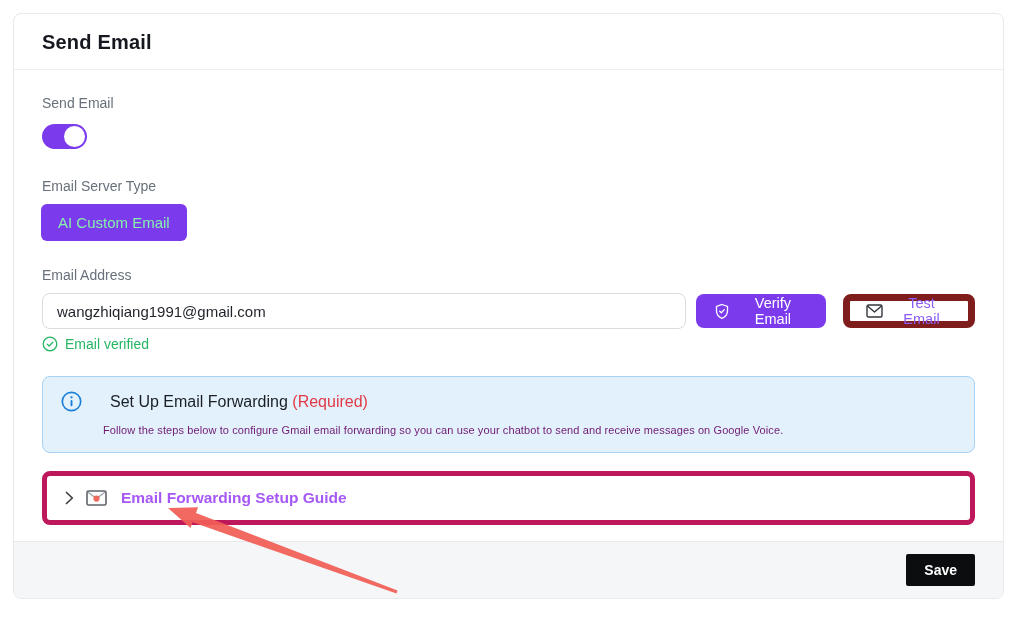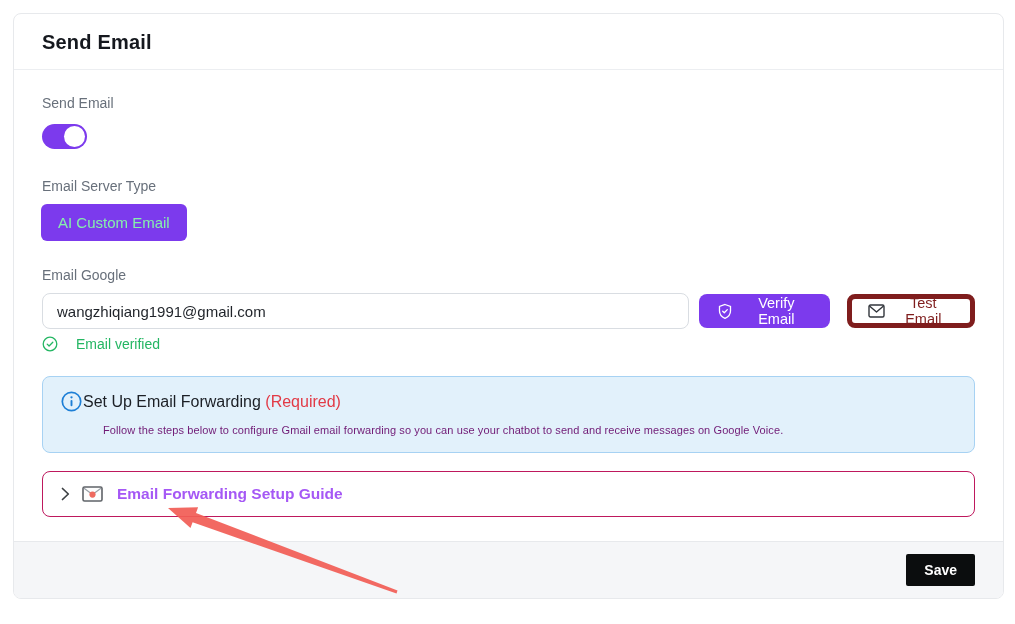--- a/index.html
+++ b/index.html
@@ -110,55 +110,55 @@
     border: none;
     font-family: "Liberation Sans", "DejaVu Sans", sans-serif;
   }
   .btn-verify {
     color: #ffffff;
     padding: 0 18px;
     margin-left: 10px;
   }
   .btn-test {
     background: #ffffff;
-    border: 5px solid #7f1d1d;
-    color: #7f1d1d;
+    border: 7px solid #7f1d1d;
+    color: #8b5cf6;
     padding: 0 16px;
     margin-left: 17px;
   }
   .verified-row {
     display: flex;
-    gap: 18px;
+    gap: 7px;
     font-size: 14px;
     margin-bottom: 24px;
   }
   
   .info-box {
     border-radius: 8px;
     padding: 14px 20px 16px 18px;
     margin-bottom: 18px;
   }
   .info-title-row {
     display: flex;
     align-items: center;
-    gap: 1px;
+    gap: 28px;
   }
   .info-title {
     font-size: 16px;
     color: #1b1f25;
   }
   .info-desc {
     font-size: 11px;
     color: #701a75;
     margin: 12px 0 0 42px;
     letter-spacing: 0.1px;
   }
   
   .guide-box {
-    border: 1px solid #be185d;
+    border: 5px solid #be185d;
     border-radius: 8px;
     background: #ffffff;
     padding: 13px 18px;
     display: flex;
     align-items: center;
     gap: 12px;
     cursor: pointer;
   }
   .guide-label {
     font-weight: 700;
@@ -210,21 +210,21 @@
     <div class="toggle" style="background:#7c3aed">
       <div class="knob"></div>
     </div>
 
     <div class="field-label" style="margin-bottom:10px">Email Server Type</div>
 
     <div class="segment-group">
       <div class="segment selected" style="background:#7c3aed">AI Custom Email</div>
     </div>
 
-    <div class="field-label" style="margin-bottom:10px">Email Google</div>
+    <div class="field-label" style="margin-bottom:10px">Email Address</div>
 
     <div class="email-row">
       <input class="email-input" value="wangzhiqiang1991@gmail.com" style="">
       <button class="btn btn-verify" style="background:#7c3aed">
         <span class="icon">
           <svg width="16" height="17" viewBox="0 0 16 17" fill="none">
             <path d="M8 1.5 L13.5 3.5 V8 C13.5 11.5 11 14 8 15.3 C5 14 2.5 11.5 2.5 8 V3.5 Z" stroke="#ffffff" stroke-width="1.3" fill="none"></path>
             <path d="M5.7 8.2 L7.3 9.8 L10.3 6.6" stroke="#ffffff" stroke-width="1.3" fill="none" stroke-linecap="round" stroke-linejoin="round"></path>
           </svg>
         </span>

